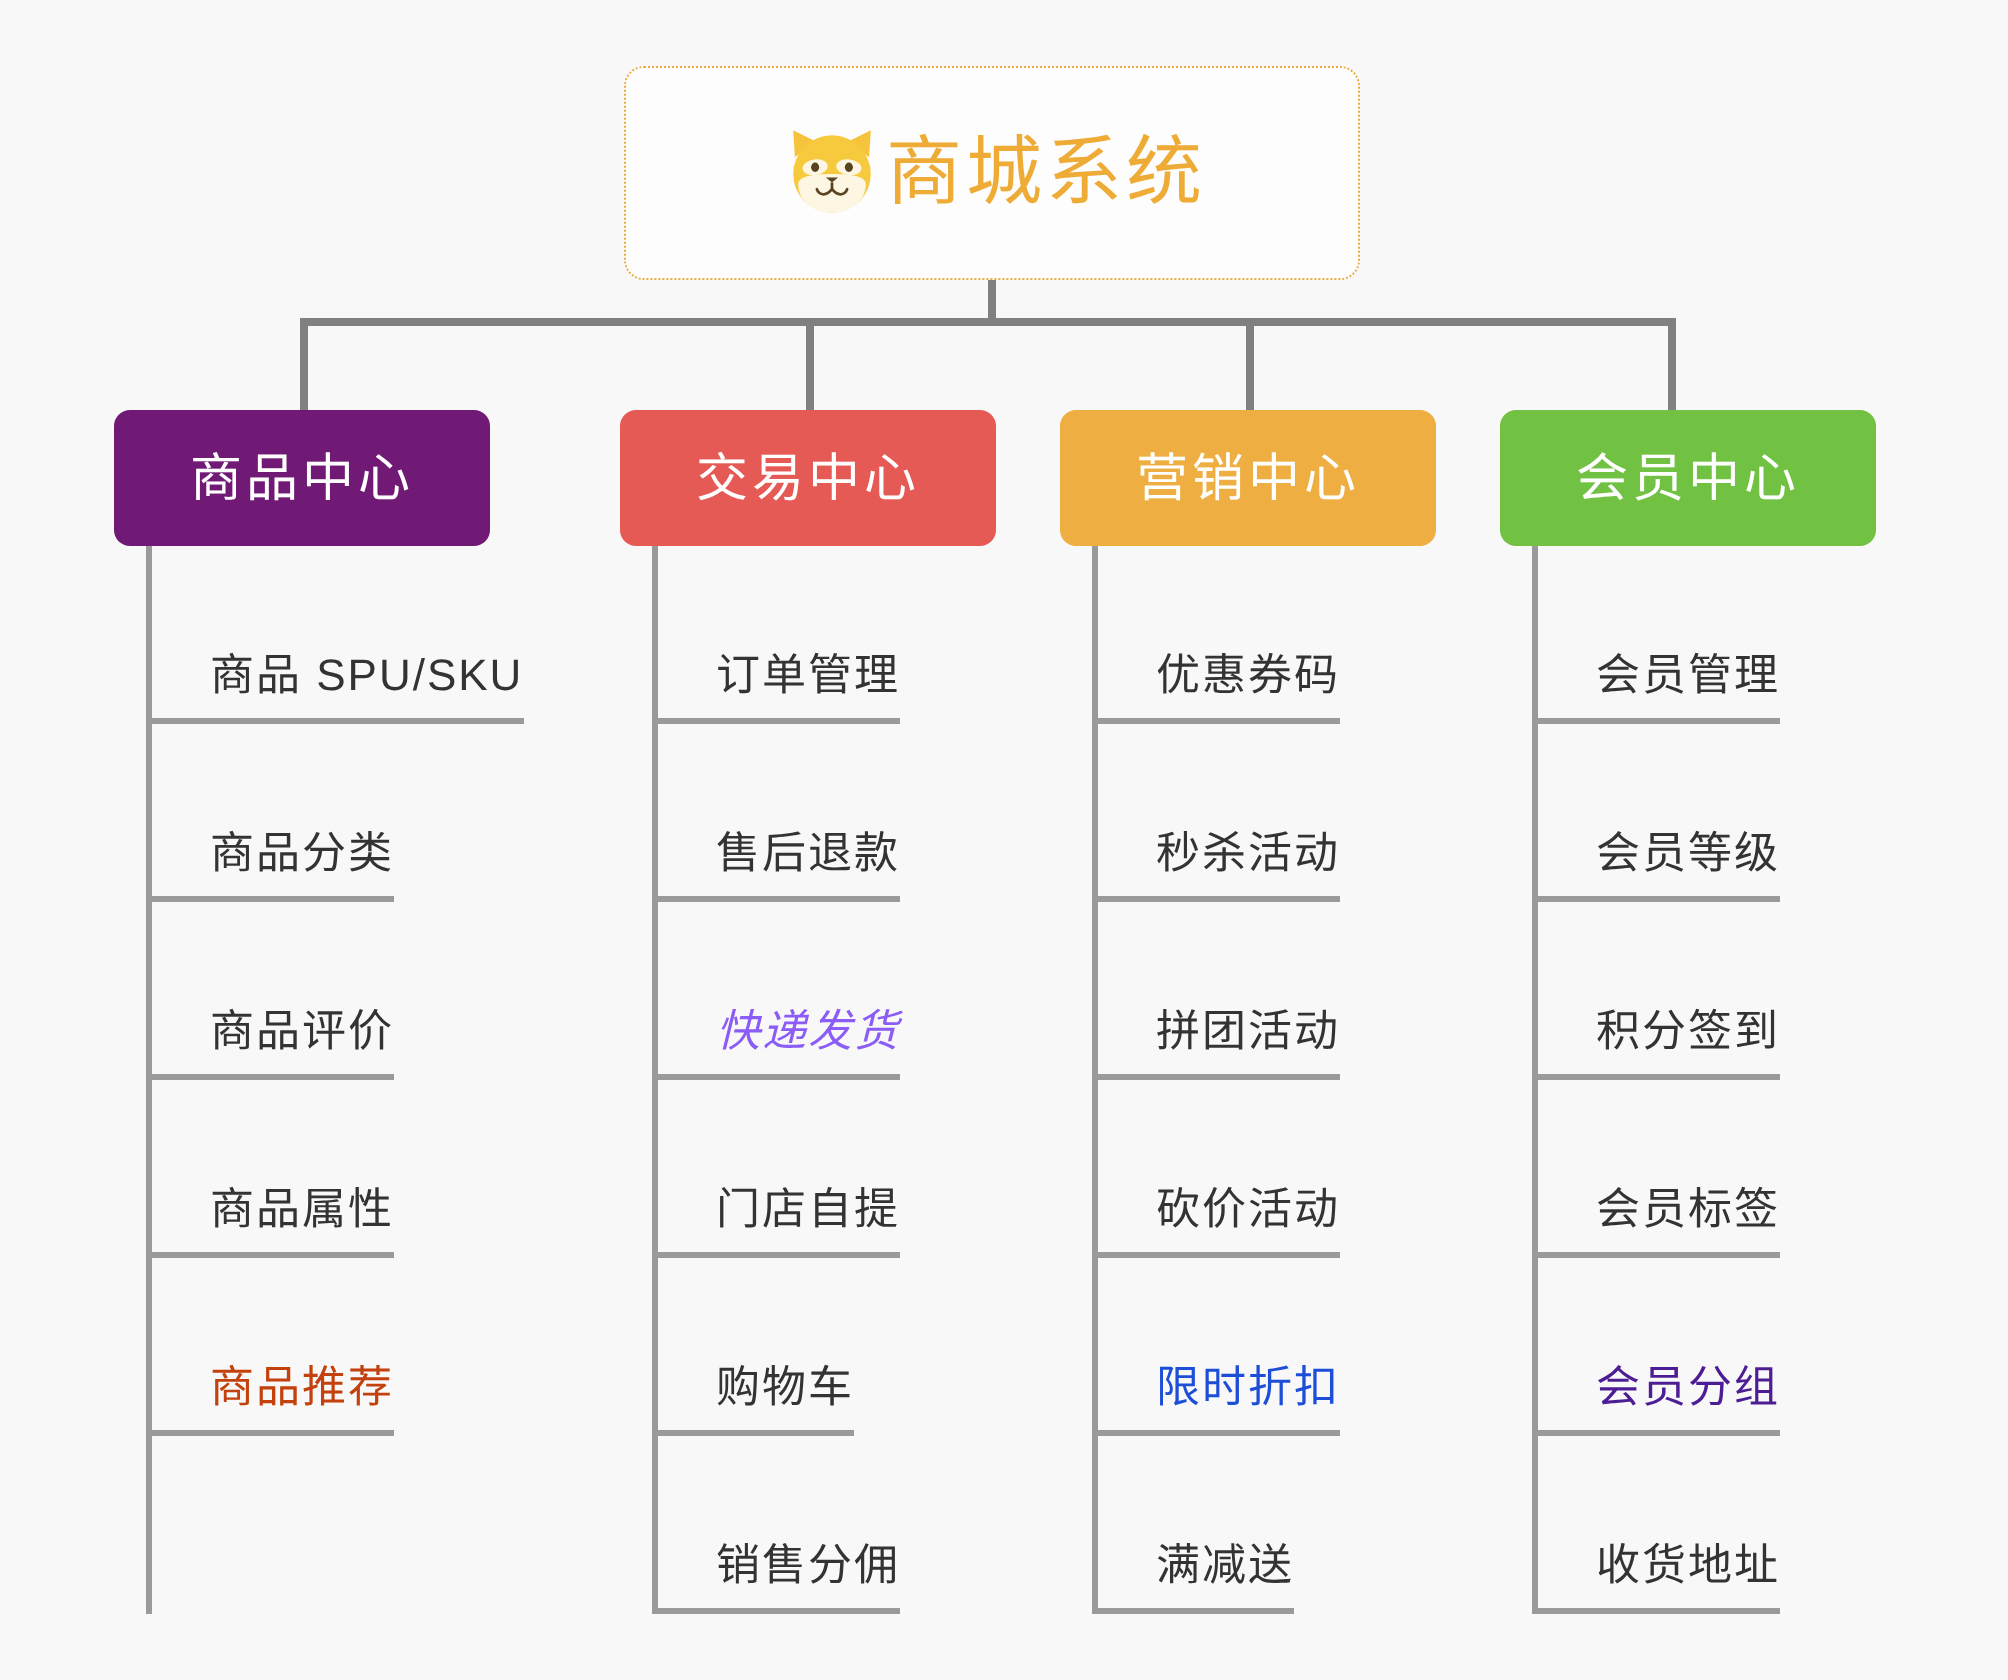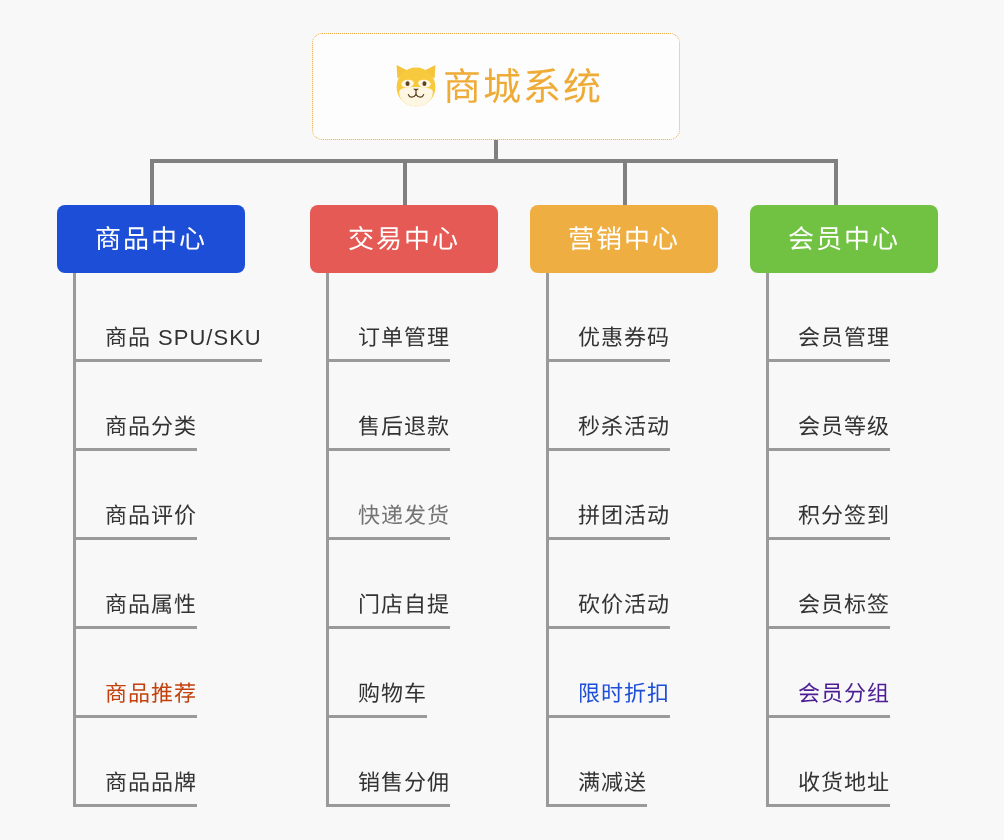--- a/index.html
+++ b/index.html
@@ -161,60 +161,57 @@
   </div>
 
   <div class="conn conn-v-root" style="background: rgb(128, 128, 128);"></div>
   <div class="conn conn-h-bus" style="background: rgb(128, 128, 128);"></div>
   <div class="conn conn-v-drop" style="left: 150px; background: rgb(128, 128, 128);"></div>
   <div class="conn conn-v-drop" style="left: 403px; background: rgb(128, 128, 128);"></div>
   <div class="conn conn-v-drop" style="left: 623px; background: rgb(128, 128, 128);"></div>
   <div class="conn conn-v-drop" style="left: 834px; background: rgb(128, 128, 128);"></div>
 
   <div class="column" style="left:57px;">
-    <div class="cat-header" style="background: #1d4ed8;">
+    <div class="cat-header" style="background: #701a75;">
       <span>商品中心</span>
     </div>
     <div class="leaf-list">
       <div class="leaf-trunk" style="height: 534px; background: rgb(154, 154, 154);"></div>
       <div class="leaf-item">
         <span class="leaf-label" style="color: rgb(51, 51, 51); border-bottom-color: rgb(154, 154, 154);">商品 SPU/SKU</span>
       </div>
       <div class="leaf-item">
         <span class="leaf-label" style="color: rgb(51, 51, 51); border-bottom-color: rgb(154, 154, 154);">商品分类</span>
       </div>
       <div class="leaf-item">
         <span class="leaf-label" style="color: rgb(51, 51, 51); border-bottom-color: rgb(154, 154, 154);">商品评价</span>
       </div>
       <div class="leaf-item">
         <span class="leaf-label" style="color: rgb(51, 51, 51); border-bottom-color: rgb(154, 154, 154);">商品属性</span>
       </div>
       <div class="leaf-item">
         <span class="leaf-label" style="color: #c2410c; border-bottom-color: rgb(154, 154, 154);">商品推荐</span>
-      </div>
-      <div class="leaf-item">
-        <span class="leaf-label" style="color: rgb(51, 51, 51); border-bottom-color: rgb(154, 154, 154);">商品品牌</span>
       </div>
     </div>
   </div>
 
   <div class="column" style="left:310px;">
     <div class="cat-header" style="background: rgb(229, 90, 85);">
       <span>交易中心</span>
     </div>
     <div class="leaf-list">
       <div class="leaf-trunk" style="height: 534px; background: rgb(154, 154, 154);"></div>
       <div class="leaf-item">
         <span class="leaf-label" style="color: rgb(51, 51, 51); border-bottom-color: rgb(154, 154, 154);">订单管理</span>
       </div>
       <div class="leaf-item">
         <span class="leaf-label" style="color: rgb(51, 51, 51); border-bottom-color: rgb(154, 154, 154);">售后退款</span>
       </div>
       <div class="leaf-item">
-        <span class="leaf-label" style="color: #737373; border-bottom-color: rgb(154, 154, 154);">快递发货</span>
+        <span class="leaf-label" style="color: #8b5cf6; border-bottom-color: rgb(154, 154, 154); font-style: italic;">快递发货</span>
       </div>
       <div class="leaf-item">
         <span class="leaf-label" style="color: rgb(51, 51, 51); border-bottom-color: rgb(154, 154, 154);">门店自提</span>
       </div>
       <div class="leaf-item">
         <span class="leaf-label" style="color: rgb(51, 51, 51); border-bottom-color: rgb(154, 154, 154);">购物车</span>
       </div>
       <div class="leaf-item">
         <span class="leaf-label" style="color: rgb(51, 51, 51); border-bottom-color: rgb(154, 154, 154);">销售分佣</span>
       </div>

